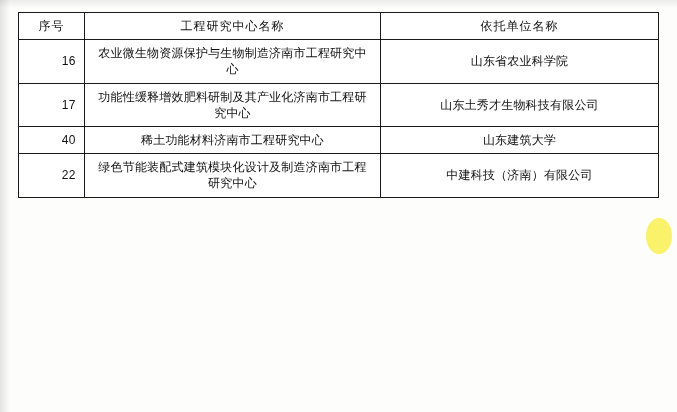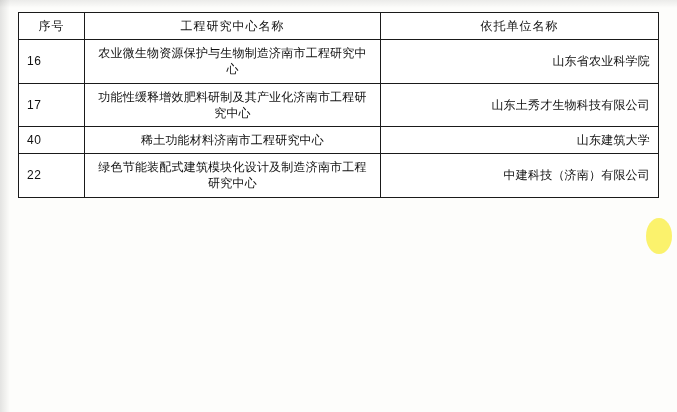--- a/index.html
+++ b/index.html
@@ -46,30 +46,30 @@
   col.c-org { width: 278px; }
 
   thead td {
     text-align: center;
     font-size: 15px;
     padding-top: 8px;
     padding-bottom: 8px;
     letter-spacing: 1px;
   }
   td.no-cell {
-    text-align: left;
+    text-align: right;
     font-size: 15px;
     letter-spacing: 0.5px;
   }
   td.name-cell {
     text-align: center;
     letter-spacing: 0.2px;
   }
   td.org-cell {
-    text-align: right;
+    text-align: center;
     letter-spacing: 0.2px;
   }
   tr.highlight td {
     background: #fbf05a;
   }
   
   .hl-overlay {
     position: absolute;
     left: 6px;
     top: 212px;

